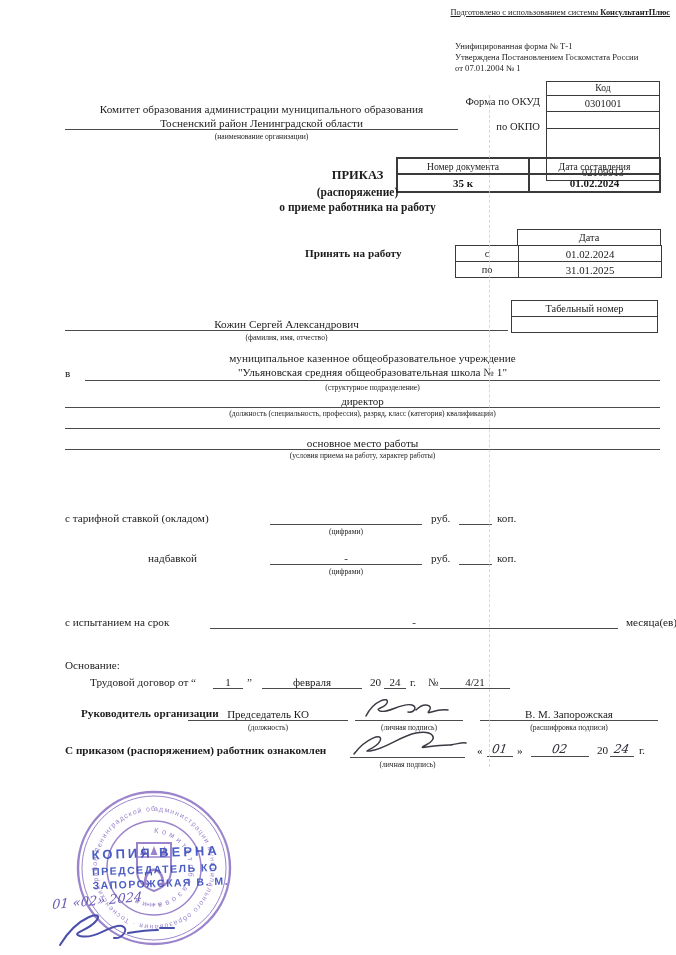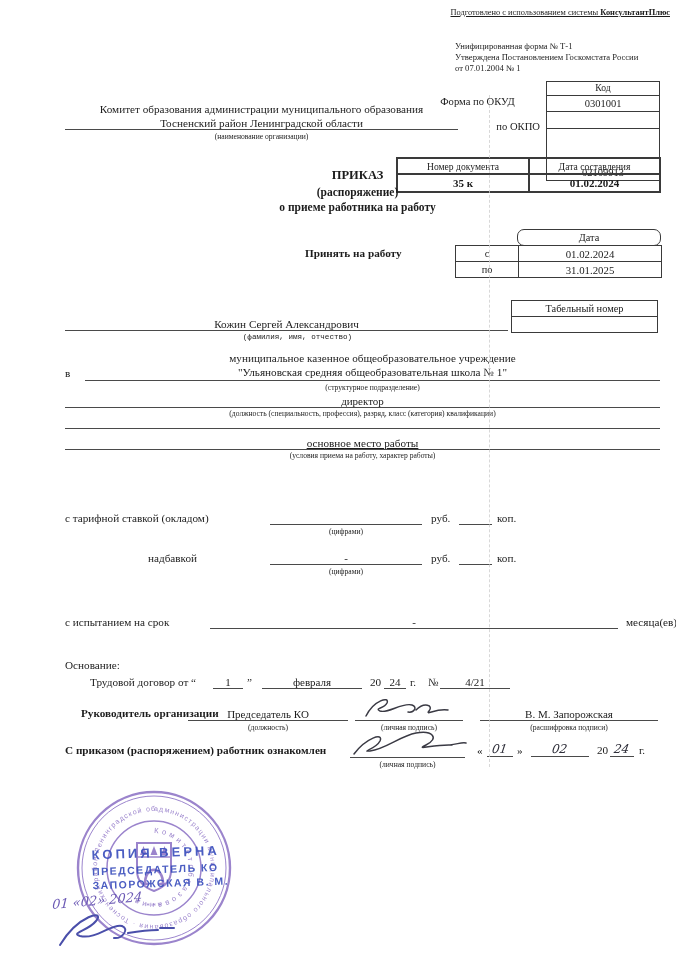--- a/index.html
+++ b/index.html
@@ -39,21 +39,21 @@
     <div>Утверждена Постановлением Госкомстата России</div>
     <div>от 07.01.2004 № 1</div>
   </div>
 
   <div class="abs tbl" style="left:546px;top:81px;width:112px;">
     <div class="c" style="height:13px;font-size:9.6px;border-bottom:1px solid #3a3a3a;">Код</div>
     <div class="c" style="height:15px;font-size:10.5px;border-bottom:1.3px solid #3a3a3a;line-height:15px;">0301001</div>
     <div style="height:16px;border-bottom:1px solid #3a3a3a;"></div>
     <div class="c" style="height:15px;font-size:10.5px;line-height:15px;margin-top:36px;">02109913</div>
   </div>
-  <div class="abs r" style="left:415px;top:96px;width:125px;font-size:10.6px;text-align:center;">Форма по ОКУД</div>
+  <div class="abs r" style="left:415px;top:96px;width:125px;font-size:10.6px;">Форма по ОКУД</div>
   <div class="abs r" style="left:415px;top:121px;width:125px;font-size:10.6px;">по ОКПО</div>
 
   <div class="abs c" style="left:65px;top:103px;width:393px;font-size:11.2px;line-height:13.5px;">
     <div>Комитет образования администрации муниципального образования</div>
     <div>Тосненский район Ленинградской области</div>
   </div>
   <div class="abs u-line" style="left:65px;top:115px;width:393px;height:14px;"></div>
   <div class="abs cap" style="left:65px;top:132px;width:393px;">(наименование организации)</div>
 
   <div class="abs tbl" style="left:396px;top:157px;width:263px;">
@@ -70,58 +70,58 @@
   <div class="abs c b" style="left:245px;top:168px;width:225px;">
     <div style="font-size:12.5px;">ПРИКАЗ</div>
     <div style="font-size:11.5px;margin-top:3px;">(распоряжение)</div>
     <div style="font-size:11.5px;margin-top:3px;">о приеме работника на работу</div>
   </div>
 
   <div class="abs b" style="left:305px;top:247px;font-size:11.2px;">Принять на работу</div>
   <div class="abs" style="left:455px;top:229px;">
     <div class="row">
       <div class="nocell" style="width:62px;height:15px;"></div>
-      <div class="cell" style="width:142px;height:15px;font-size:10.3px;border-radius:7px;">Дата</div>
+      <div class="cell" style="width:142px;height:15px;font-size:10.3px;">Дата</div>
     </div>
     <div class="row" style="margin-top:-1px;">
       <div class="cell" style="width:62px;height:15px;font-size:10.3px;">с</div>
       <div class="cell" style="width:142px;height:15px;font-size:10.8px;margin-left:-1px;">01.02.2024</div>
     </div>
     <div class="row" style="margin-top:-1px;">
       <div class="cell" style="width:62px;height:15px;font-size:10.3px;text-align:right;">по</div>
       <div class="cell" style="width:142px;height:15px;font-size:10.8px;margin-left:-1px;">31.01.2025</div>
     </div>
   </div>
 
   <div class="abs" style="left:511px;top:300px;width:147px;">
     <div class="cell" style="height:15px;font-size:10.4px;">Табельный номер</div>
     <div class="cell" style="height:15px;margin-top:-1px;"></div>
   </div>
 
   <div class="abs fill" style="left:65px;top:314px;width:443px;height:16px;font-size:11.2px;">
     <span>Кожин Сергей Александрович</span>
   </div>
-  <div class="abs cap" style="left:76px;top:333px;width:443px;font-family:Liberation Mono, monospace;">(фамилия, имя, отчество)</div>
+  <div class="abs cap" style="left:65px;top:333px;width:443px;">(фамилия, имя, отчество)</div>
 
   <div class="abs" style="left:65px;top:367px;font-size:11.2px;">в</div>
   <div class="abs c" style="left:85px;top:352px;width:575px;font-size:11.2px;line-height:13.5px;">
     <div>муниципальное казенное общеобразовательное учреждение</div>
     <div>"Ульяновская средняя общеобразовательная школа № 1"</div>
   </div>
   <div class="abs u-line" style="left:85px;top:366px;width:575px;height:14px;"></div>
   <div class="abs cap" style="left:85px;top:383px;width:575px;">(структурное подразделение)</div>
 
   <div class="abs fill" style="left:65px;top:391px;width:595px;height:16px;font-size:11px;">
     <span>директор</span>
   </div>
   <div class="abs cap" style="left:65px;top:409px;width:595px;">(должность (специальность, профессия), разряд, класс (категория) квалификации)</div>
 
   <div class="abs u-line" style="left:65px;top:414px;width:595px;height:14px;"></div>
 
-  <div class="abs fill" style="left:65px;top:433px;width:595px;height:16px;font-size:11.2px;text-decoration:underline;">
+  <div class="abs fill" style="left:65px;top:433px;width:595px;height:16px;font-size:11.2px;">
     <span>основное место работы</span>
   </div>
   <div class="abs cap" style="left:65px;top:451px;width:595px;">(условия приема на работу, характер работы)</div>
 
   <div class="abs" style="left:65px;top:512px;font-size:11.2px;">с тарифной ставкой (окладом)</div>
   <div class="abs fill" style="left:270px;top:510px;width:152px;height:14px;font-size:11px;">
     <span></span>
   </div>
   <div class="abs cap" style="left:270px;top:527px;width:152px;">(цифрами)</div>
   <div class="abs" style="left:431px;top:512px;font-size:11.2px;">руб.</div>

